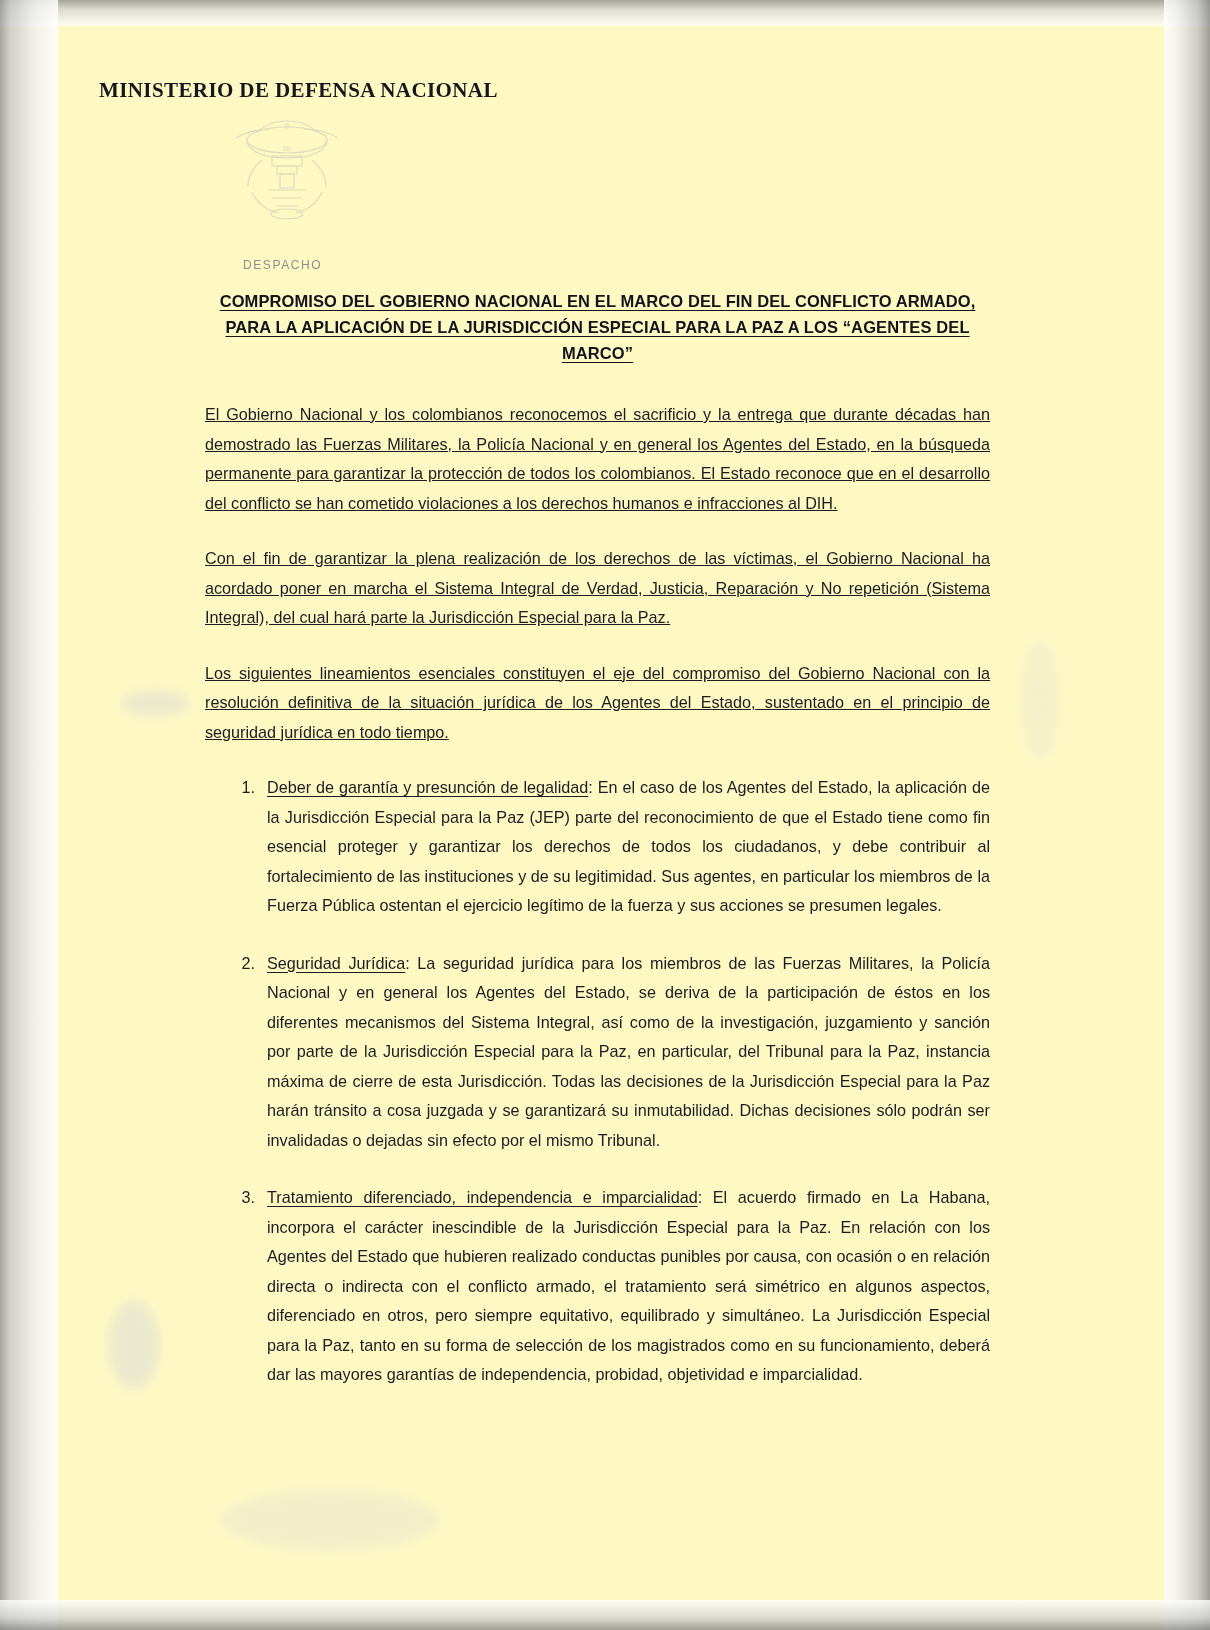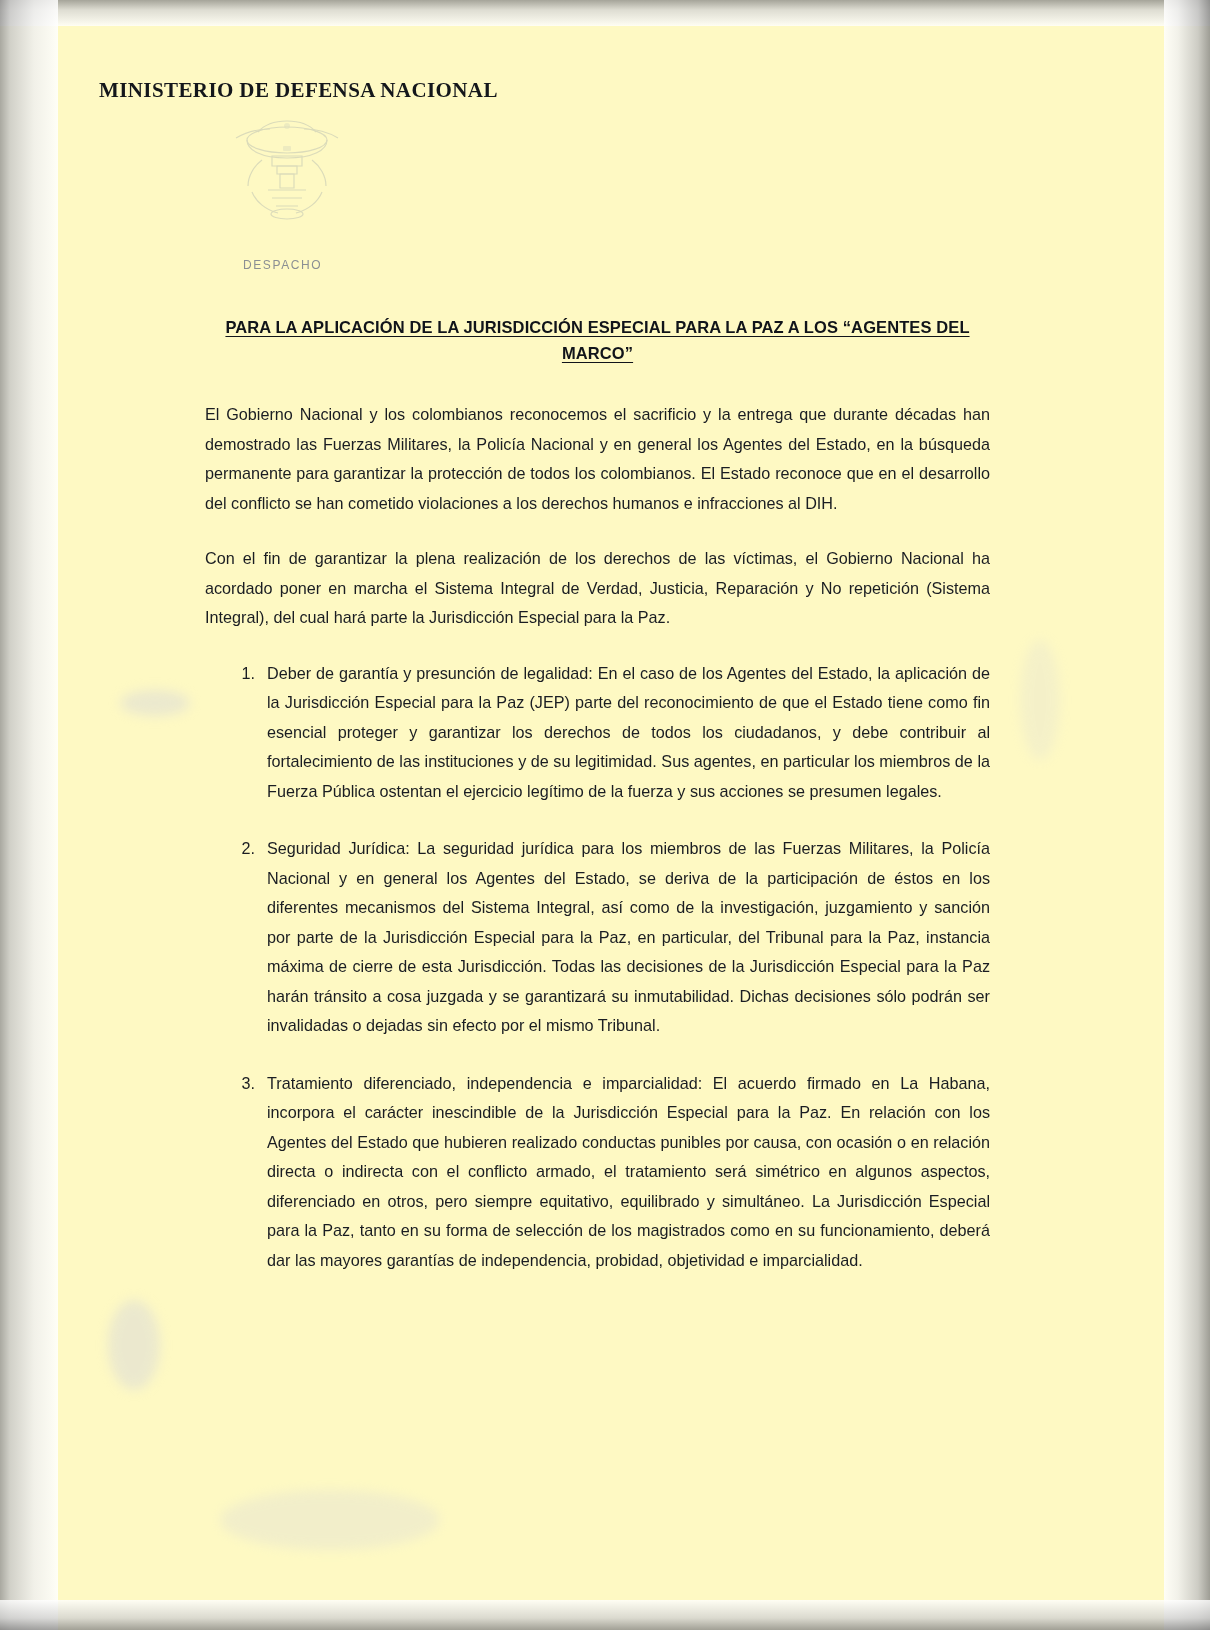--- a/index.html
+++ b/index.html
@@ -105,20 +105,21 @@
     left: 205px;
     top: 400px;
     width: 785px;
   }
   p.para {
     margin: 0 0 26px 0;
     font-size: 16.2px;
     line-height: 29.5px;
     text-align: justify;
     color: #1a1d22;
+    text-decoration: underline;
   }
 
   ol.items {
     margin: 6px 0 0 0;
     padding: 0;
     list-style: none;
     counter-reset: itm;
   }
   ol.items > li {
     position: relative;
@@ -132,20 +133,21 @@
   ol.items > li .num {
     position: absolute;
     left: 28px;
     top: 0;
     width: 22px;
     text-align: right;
     font-size: 16.2px;
     color: #1a1d22;
   }
   .lead {
+    text-decoration: underline;
     text-underline-offset: 3px;
   }
 </style>
 </head>
 <body>
 
 <div class="page">
 
   <div class="scan-edge-top"></div>
   <div class="scan-edge-left"></div>
@@ -177,28 +179,29 @@
       <g fill="#9aa5b1" opacity=".55">
         <circle cx="59" cy="16" r="3"></circle>
         <rect x="55" y="36" width="8" height="5" rx="1"></rect>
       </g>
     </svg>
   </div>
 
   <div class="despacho">DESPACHO</div>
 
   <div class="doc-title">
-    <br>
+    <u>COMPROMISO DEL GOBIERNO NACIONAL EN EL MARCO DEL FIN DEL CONFLICTO ARMADO,</u><br>
     <u>PARA LA APLICACIÓN DE LA JURISDICCIÓN ESPECIAL PARA LA PAZ A LOS “AGENTES DEL</u><br>
     <u>MARCO”</u>
   </div>
 
   <div class="body">
     <p class="para">El Gobierno Nacional y los colombianos reconocemos el sacrificio y la entrega que durante décadas han demostrado las Fuerzas Militares, la Policía Nacional y en general los Agentes del Estado, en la búsqueda permanente para garantizar la protección de todos los colombianos. El Estado reconoce que en el desarrollo del conflicto se han cometido violaciones a los derechos humanos e infracciones al DIH.</p>
     <p class="para">Con el fin de garantizar la plena realización de los derechos de las víctimas, el Gobierno Nacional ha acordado poner en marcha el Sistema Integral de Verdad, Justicia, Reparación y No repetición (Sistema Integral), del cual hará parte la Jurisdicción Especial para la Paz.</p>
+    <p class="para">Los siguientes lineamientos esenciales constituyen el eje del compromiso del Gobierno Nacional con la resolución definitiva de la situación jurídica de los Agentes del Estado, sustentado en el principio de seguridad jurídica en todo tiempo.</p>
 
     <ol class="items">
       <li>
         <span class="num">1.</span>
         <span class="lead">Deber de garantía y presunción de legalidad</span><span>: En el caso de los Agentes del Estado, la aplicación de la Jurisdicción Especial para la Paz (JEP) parte del reconocimiento de que el Estado tiene como fin esencial proteger y garantizar los derechos de todos los ciudadanos, y debe contribuir al fortalecimiento de las instituciones y de su legitimidad. Sus agentes, en particular los miembros de la Fuerza Pública ostentan el ejercicio legítimo de la fuerza y sus acciones se presumen legales.</span>
       </li>
       <li>
         <span class="num">2.</span>
         <span class="lead">Seguridad Jurídica</span><span>: La seguridad jurídica para los miembros de las Fuerzas Militares, la Policía Nacional y en general los Agentes del Estado, se deriva de la participación de éstos en los diferentes mecanismos del Sistema Integral, así como de la investigación, juzgamiento y sanción por parte de la Jurisdicción Especial para la Paz, en particular, del Tribunal para la Paz, instancia máxima de cierre de esta Jurisdicción. Todas las decisiones de la Jurisdicción Especial para la Paz harán tránsito a cosa juzgada y se garantizará su inmutabilidad. Dichas decisiones sólo podrán ser invalidadas o dejadas sin efecto por el mismo Tribunal.</span>
       </li>

